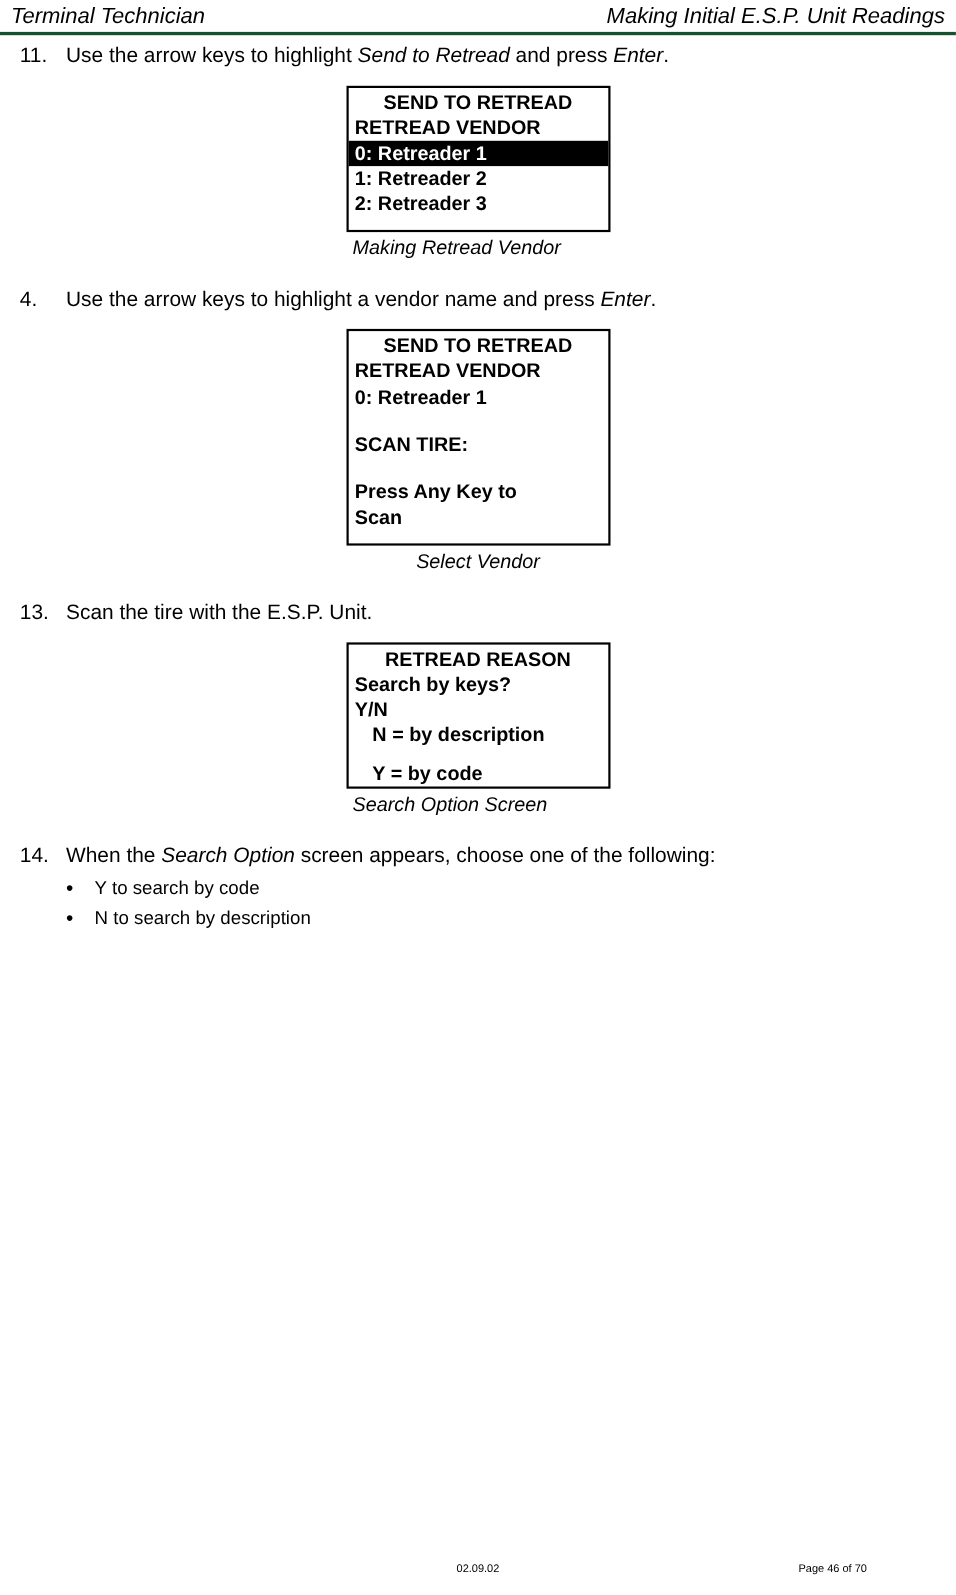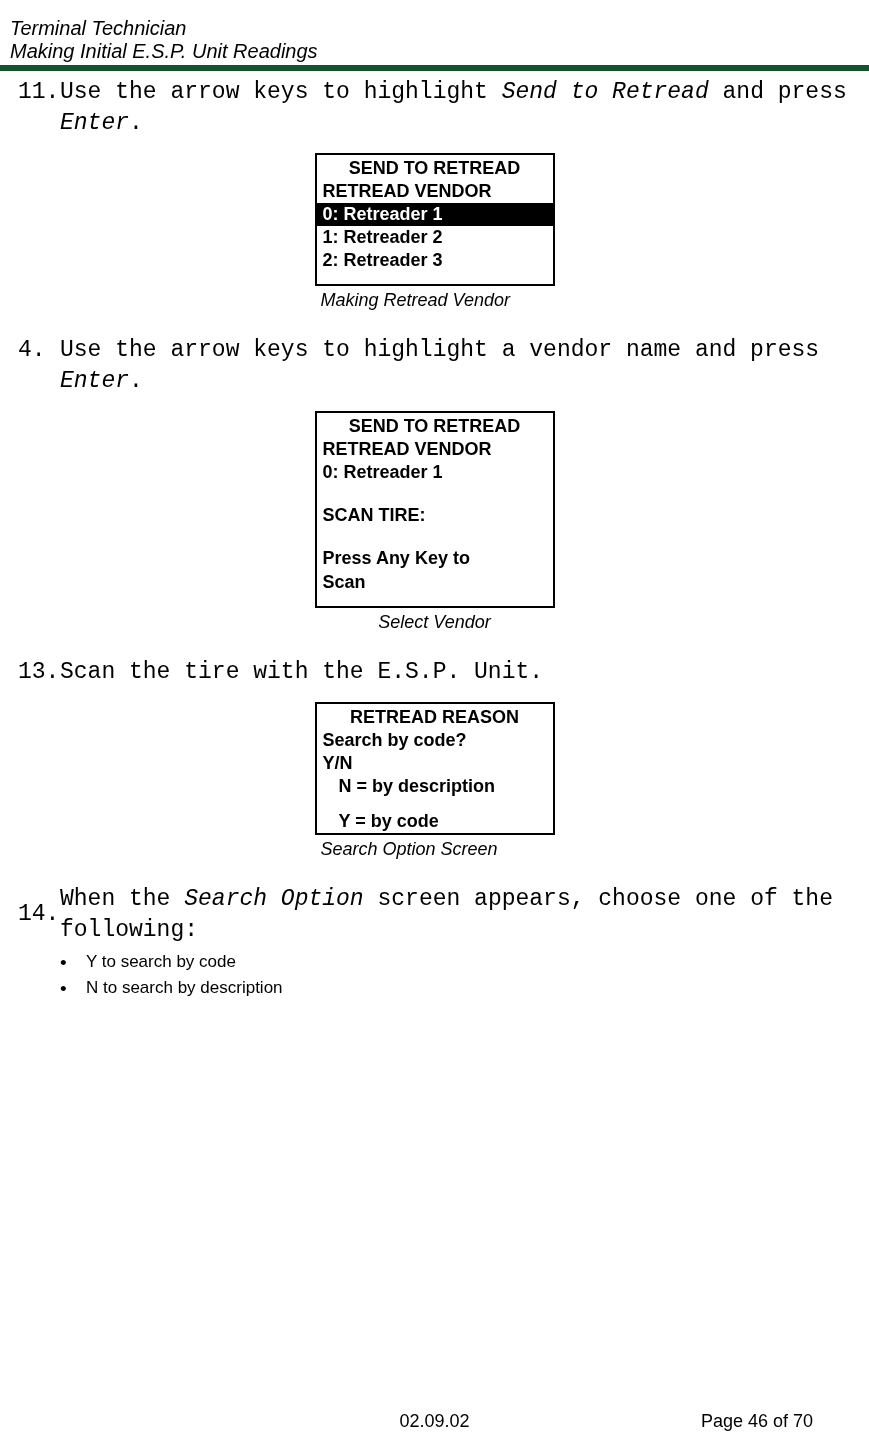--- a/index.html
+++ b/index.html
@@ -15,33 +15,31 @@
       width: 869px;
       height: 1450px;
       position: relative;
       padding: 0;
     }
     .header {
       display: flex;
       justify-content: space-between;
       font-style: italic;
       font-size: 20px;
-      padding: 17px 10px 2px 10px;
-      border-bottom: 6px solid #14532d;
-      flex-direction: column;
+      padding: 4px 10px 2px 10px;
+      border-bottom: 3px solid #14532d;
     }
     .content {
       padding: 6px 18px 0 18px;
     }
     .step {
       display: flex;
       margin-bottom: 14px;
-      font-size: 23px;
+      font-size: 19px;
       line-height: 1.35;
-      font-family: Liberation Mono, monospace;
     }
     .step-number {
       width: 42px;
       flex-shrink: 0;
     }
     .step-text {
       flex: 1;
     }
     .italic {
       font-style: italic;
@@ -99,21 +97,21 @@
       flex-shrink: 0;
       font-size: 19px;
     }
     .footer {
       position: absolute;
       bottom: 18px;
       left: 0;
       right: 0;
       display: flex;
       justify-content: space-between;
-      font-size: 18px;
+      font-size: 10px;
       padding: 0 12px;
     }
     .footer-left { width: 200px; }
     .footer-center { text-align: center; flex:1; }
     .footer-right { width: 200px; text-align: center; }
     .blank-line {
       height: 20px;
     }
     .screen-pad-bottom {
       padding-bottom: 12px;
@@ -164,21 +162,21 @@
   </div>
   <div class="screen-caption">Select Vendor</div>
 
   <div class="step">
     <div class="step-number">13.</div>
     <div class="step-text">Scan the tire with the E.S.P. Unit.</div>
   </div>
 
   <div class="screen-box">
     <div class="screen-title">RETREAD REASON</div>
-    <div class="screen-line">Search by code?</div>
+    <div class="screen-line">Search by keys?</div>
     <div class="screen-line">Y/N</div>
     <div class="screen-line-indent screen-pad-bottom">N = by description</div>
     <div class="screen-line-indent">Y = by code</div>
   </div>
   <div class="screen-caption screen-caption-left">Search Option Screen</div>
 
   <div class="step" style="margin-bottom:2px;align-items:center;">
     <div class="step-number">14.</div>
     <div class="step-text">
       <span>When the </span><span class="italic">Search Option</span><span> screen appears, choose one of the following:</span>

